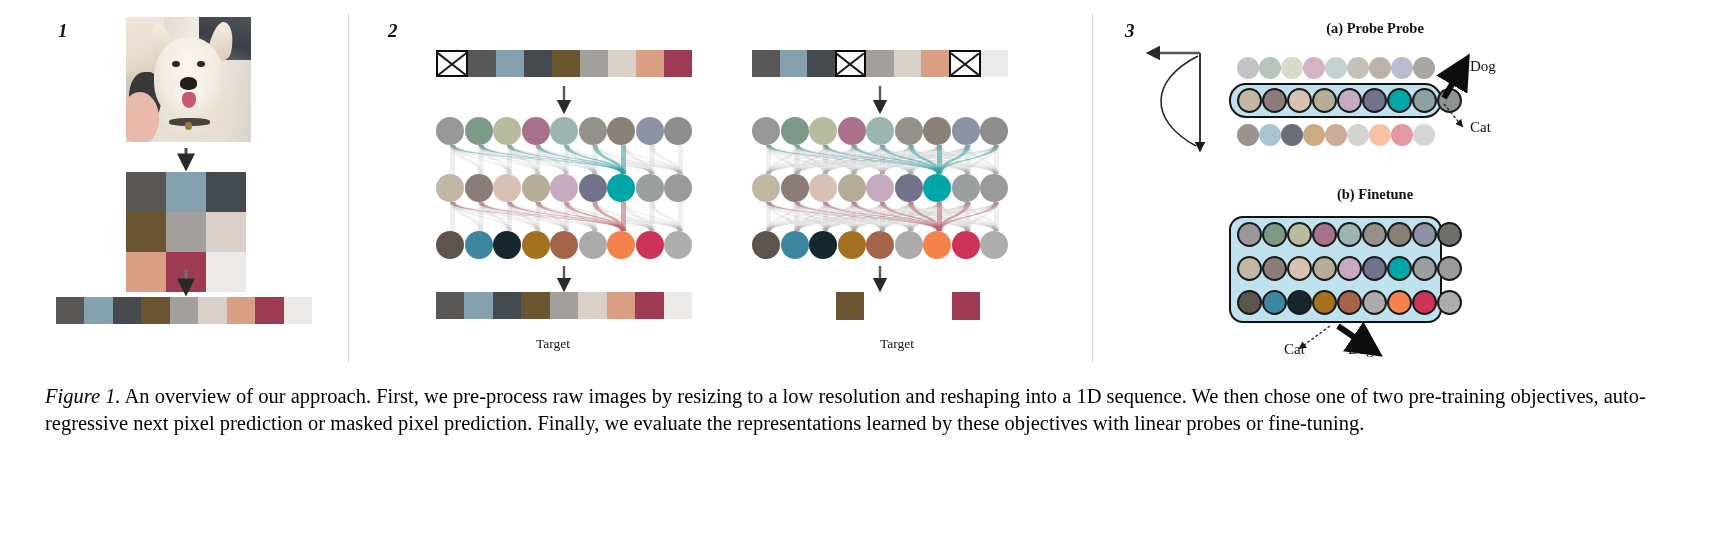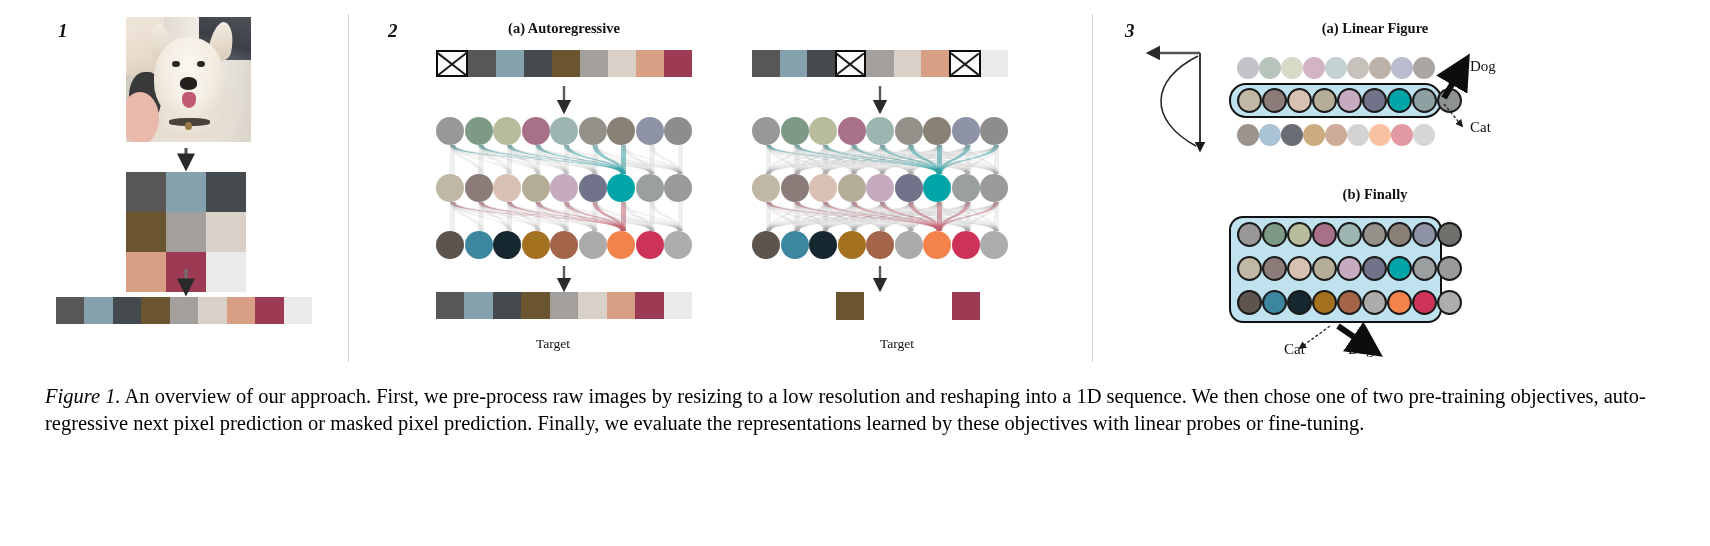--- a/index.html
+++ b/index.html
@@ -103,21 +103,20 @@
       <div style="flex: 1 1 0px; background: rgb(107, 84, 48);"></div>
       <div style="flex: 1 1 0px; background: rgb(163, 159, 156);"></div>
       <div style="flex: 1 1 0px; background: rgb(217, 208, 200);"></div>
       <div style="flex: 1 1 0px; background: rgb(216, 159, 132);"></div>
       <div style="flex: 1 1 0px; background: rgb(157, 59, 85);"></div>
       <div style="flex: 1 1 0px; background: rgb(235, 234, 232);"></div>
     </div>
 
   <div class="panel-num" style="left:388px;top:20px;">2</div>
 
-  <div class="sec-title" style="left:424px;top:20px;width:280px;">(a) Autoregressive</div>
   <div class="seq-strip" id="ar-input" style="left:436px;top:50px;width:256px;height:27px;">
       <div class="maskbox" style="flex: 1 1 0px;"></div>
       <div style="flex: 1 1 0px; background: rgb(89, 87, 85);"></div>
       <div style="flex: 1 1 0px; background: rgb(133, 161, 174);"></div>
       <div style="flex: 1 1 0px; background: rgb(68, 74, 78);"></div>
       <div style="flex: 1 1 0px; background: rgb(107, 84, 48);"></div>
       <div style="flex: 1 1 0px; background: rgb(163, 159, 156);"></div>
       <div style="flex: 1 1 0px; background: rgb(217, 208, 200);"></div>
       <div style="flex: 1 1 0px; background: rgb(216, 159, 132);"></div>
       <div style="flex: 1 1 0px; background: rgb(157, 59, 85);"></div>
@@ -211,21 +210,21 @@
       <div class="dot" style="width: 28px; height: 28px; background: rgb(243, 131, 75); flex: 0 0 auto;"></div>
       <div class="dot" style="width: 28px; height: 28px; background: rgb(205, 51, 89); flex: 0 0 auto;"></div>
       <div class="dot" style="width: 28px; height: 28px; background: rgb(173, 173, 173); flex: 0 0 auto;"></div>
     </div>
   <div id="bert-t0" style="position: absolute; left: 836px; top: 292px; width: 28px; height: 28px; background: rgb(107, 84, 48);"></div>
   <div id="bert-t1" style="position: absolute; left: 952px; top: 292px; width: 28px; height: 28px; background: rgb(157, 59, 85);"></div>
   <div class="small-label" style="left:880px;top:336px;">Target</div>
 
   <div class="panel-num" style="left:1125px;top:20px;">3</div>
 
-  <div class="sec-title" style="left:1255px;top:20px;width:240px;">(a) Linear Figure</div>
+  <div class="sec-title" style="left:1255px;top:20px;width:240px;">(a) Probe Probe</div>
   <div class="dotrow" id="lp-top" style="left: 1237px; top: 57px; width: 197px; height: 22px; justify-content: space-between;">
       <div class="dot" style="width: 22px; height: 22px; background: rgb(195, 194, 198); flex: 0 0 auto;"></div>
       <div class="dot" style="width: 22px; height: 22px; background: rgb(182, 196, 187); flex: 0 0 auto;"></div>
       <div class="dot" style="width: 22px; height: 22px; background: rgb(215, 218, 199); flex: 0 0 auto;"></div>
       <div class="dot" style="width: 22px; height: 22px; background: rgb(210, 180, 196); flex: 0 0 auto;"></div>
       <div class="dot" style="width: 22px; height: 22px; background: rgb(195, 211, 210); flex: 0 0 auto;"></div>
       <div class="dot" style="width: 22px; height: 22px; background: rgb(198, 194, 187); flex: 0 0 auto;"></div>
       <div class="dot" style="width: 22px; height: 22px; background: rgb(189, 178, 169); flex: 0 0 auto;"></div>
       <div class="dot" style="width: 22px; height: 22px; background: rgb(185, 188, 205); flex: 0 0 auto;"></div>
       <div class="dot" style="width: 22px; height: 22px; background: rgb(169, 166, 161); flex: 0 0 auto;"></div>
@@ -249,21 +248,21 @@
       <div class="dot" style="width: 22px; height: 22px; background: rgb(203, 171, 127); flex: 0 0 auto;"></div>
       <div class="dot" style="width: 22px; height: 22px; background: rgb(204, 171, 153); flex: 0 0 auto;"></div>
       <div class="dot" style="width: 22px; height: 22px; background: rgb(212, 211, 209); flex: 0 0 auto;"></div>
       <div class="dot" style="width: 22px; height: 22px; background: rgb(248, 194, 162); flex: 0 0 auto;"></div>
       <div class="dot" style="width: 22px; height: 22px; background: rgb(226, 154, 162); flex: 0 0 auto;"></div>
       <div class="dot" style="width: 22px; height: 22px; background: rgb(214, 214, 214); flex: 0 0 auto;"></div>
     </div>
   <div class="cls-label" style="left:1470px;top:58px;">Dog</div>
   <div class="cls-label" style="left:1470px;top:119px;">Cat</div>
 
-  <div class="sec-title" style="left:1255px;top:186px;width:240px;">(b) Finally</div>
+  <div class="sec-title" style="left:1255px;top:186px;width:240px;">(b) Finetune</div>
   <div class="ft-box" style="left:1229px;top:216px;width:213px;height:107px;"></div>
   <div class="dotrow" id="ft-r1" style="left: 1237px; top: 222px; width: 197px; height: 25px; justify-content: space-between;">
       <div class="dot ringdot" style="width: 25px; height: 25px; background: rgb(154, 151, 153); flex: 0 0 auto;"></div>
       <div class="dot ringdot" style="width: 25px; height: 25px; background: rgb(125, 154, 135); flex: 0 0 auto;"></div>
       <div class="dot ringdot" style="width: 25px; height: 25px; background: rgb(184, 188, 157); flex: 0 0 auto;"></div>
       <div class="dot ringdot" style="width: 25px; height: 25px; background: rgb(169, 112, 138); flex: 0 0 auto;"></div>
       <div class="dot ringdot" style="width: 25px; height: 25px; background: rgb(156, 181, 176); flex: 0 0 auto;"></div>
       <div class="dot ringdot" style="width: 25px; height: 25px; background: rgb(148, 145, 138); flex: 0 0 auto;"></div>
       <div class="dot ringdot" style="width: 25px; height: 25px; background: rgb(138, 129, 118); flex: 0 0 auto;"></div>
       <div class="dot ringdot" style="width: 25px; height: 25px; background: rgb(141, 146, 166); flex: 0 0 auto;"></div>

